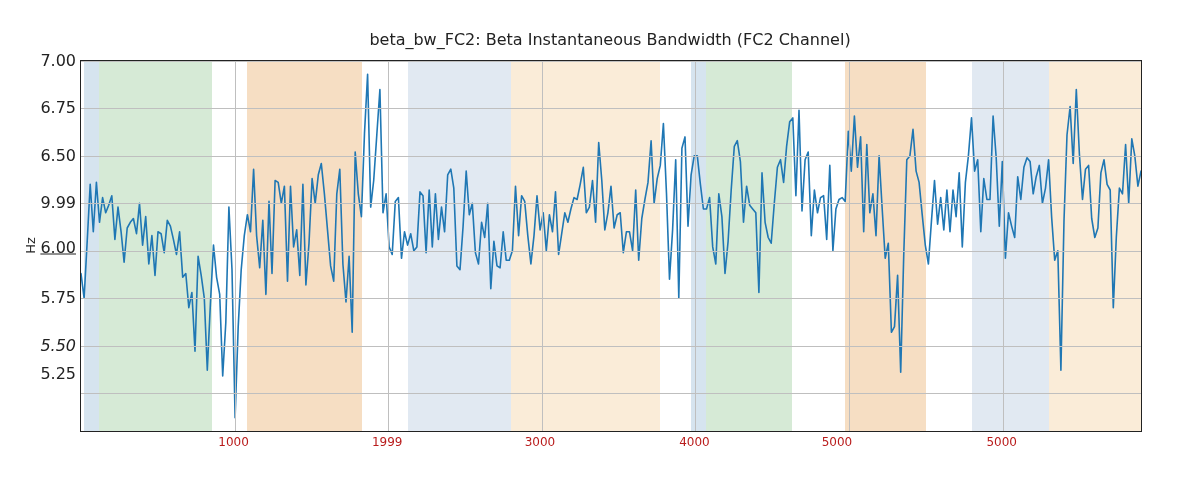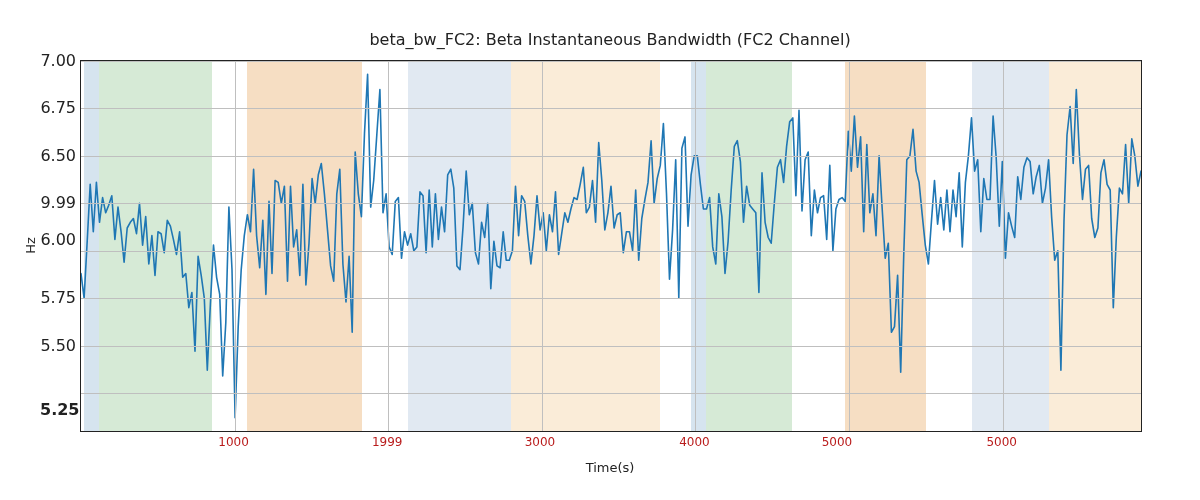--- a/index.html
+++ b/index.html
@@ -140,26 +140,25 @@
       <div class="grid-h" style="top: 47.4359px;"></div>
       <div class="grid-h" style="top: 0px;"></div>
       <div class="grid-v" style="left: 153.623px;"></div>
       <div class="grid-v" style="left: 307.246px;"></div>
       <div class="grid-v" style="left: 460.87px;"></div>
       <div class="grid-v" style="left: 614.493px;"></div>
       <div class="grid-v" style="left: 768.116px;"></div>
       <div class="grid-v" style="left: 921.739px;"></div>
     </div>
 
-  <div class="xlabel">Time(s)</div>
 
-<div class="ytick" style="top: 409px; font-weight: bold;">5.25</div>
-    <div class="ytick" style="top: 344.615px;">5.50</div>
+<div class="ytick" style="top: 373px;">5.25</div>
+    <div class="ytick" style="top: 344.615px; font-style: italic;">5.50</div>
     <div class="ytick" style="top: 297.179px;">5.75</div>
-    <div class="ytick" style="top: 239px;">6.00</div>
+    <div class="ytick" style="top: 247px; text-decoration: underline;">6.00</div>
     <div class="ytick" style="top: 202.308px;">9.99</div>
     <div class="ytick" style="top: 154.872px;">6.50</div>
     <div class="ytick" style="top: 107.436px;">6.75</div>
     <div class="ytick" style="top: 60px;">7.00</div>
     <div class="xtick" style="left: 233.623px;">1000</div>
     <div class="xtick" style="left: 387.246px;">1999</div>
     <div class="xtick" style="left: 540px;">3000</div>
     <div class="xtick" style="left: 694.493px;">4000</div>
     <div class="xtick" style="left: 837px;">5000</div>
     <div class="xtick" style="left: 1001.74px;">5000</div>

